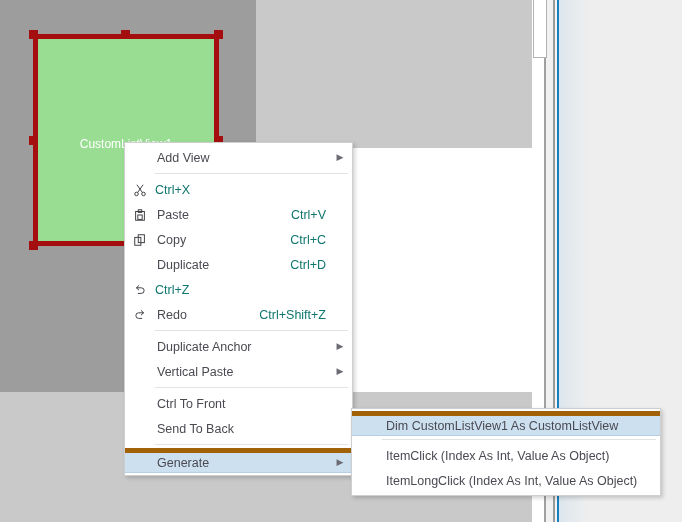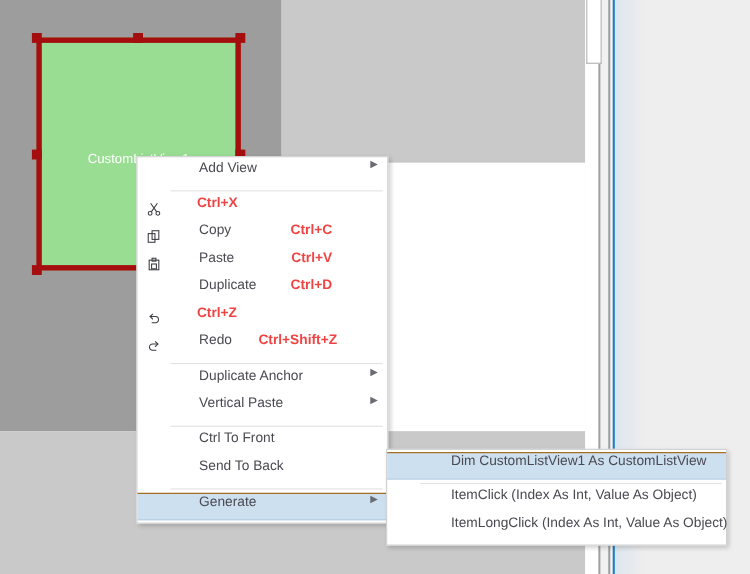--- a/index.html
+++ b/index.html
@@ -111,49 +111,48 @@
     background: #ffffff;
     border: 1px solid #cfcfcf;
     box-sizing: border-box;
     box-shadow: 2px 2px 4px rgba(0,0,0,0.18);
     padding: 2px 0 2px 0;
     z-index: 40;
   }
   .menu-item {
     position: relative;
     display: flex;
+    align-items: center;
     height: 25px;
     padding: 0 6px 0 0;
     font-size: 12.5px;
     color: #4a4a52;
     white-space: nowrap;
-    gap: 24px;
   }
   .menu-item.selected {
     background: #cde0f0;
-    border-top: 1px solid #a16207;
+    border-top: 5px solid #a16207;
     border-bottom: 1px solid #b6cfe4;
     height: 25px;
     box-sizing: border-box;
   }
   .mi-icon {
     width: 30px;
     min-width: 30px;
     display: flex;
     align-items: center;
     justify-content: center;
     color: #3b3b42;
   }
   .mi-icon svg { display: block; }
   .mi-label { flex: 1; padding-left: 2px; }
   .mi-shortcut {
-    color: #ef4444;
+    color: #0f766e;
     padding-right: 8px;
     font-size: 12.5px;
-    font-weight: bold;
   }
   .mi-arrow {
     width: 12px;
     min-width: 12px;
     text-align: center;
     color: #6b6b73;
     font-size: 9px;
     line-height: 1;
   }
   .menu-sep {
@@ -221,41 +220,41 @@
             <circle cx="12" cy="12.5" r="2"></circle>
             <path d="M5.2 11 11.5 2M10.8 11 4.5 2"></path>
           </svg>
         </span>
         <span class="mi-shortcut">Ctrl+X</span>
         <span class="mi-arrow"></span>
       </div>
       <div class="menu-item">
         <span class="mi-icon">
           <svg width="14" height="14" viewBox="0 0 16 16" fill="none" stroke="#3b3b42" stroke-width="1.1">
-            <rect x="2" y="5" width="7" height="9"></rect>
-            <rect x="6" y="2" width="7" height="9"></rect>
-          </svg>
-        </span>
-        <span class="mi-label">Copy</span>
-        <span class="mi-shortcut">Ctrl+C</span>
-        <span class="mi-arrow"></span>
-      </div>
-      <div class="menu-item">
-        <span class="mi-icon">
-          <svg width="14" height="14" viewBox="0 0 16 16" fill="none" stroke="#3b3b42" stroke-width="1.1">
             <rect x="3" y="4" width="10" height="10"></rect>
             <rect x="6" y="2" width="4" height="3"></rect>
             <rect x="5.5" y="8" width="5" height="5"></rect>
           </svg>
         </span>
         <span class="mi-label">Paste</span>
         <span class="mi-shortcut">Ctrl+V</span>
         <span class="mi-arrow"></span>
       </div>
       <div class="menu-item">
+        <span class="mi-icon">
+          <svg width="14" height="14" viewBox="0 0 16 16" fill="none" stroke="#3b3b42" stroke-width="1.1">
+            <rect x="2" y="5" width="7" height="9"></rect>
+            <rect x="6" y="2" width="7" height="9"></rect>
+          </svg>
+        </span>
+        <span class="mi-label">Copy</span>
+        <span class="mi-shortcut">Ctrl+C</span>
+        <span class="mi-arrow"></span>
+      </div>
+      <div class="menu-item">
         <span class="mi-icon"></span>
         <span class="mi-label">Duplicate</span>
         <span class="mi-shortcut">Ctrl+D</span>
         <span class="mi-arrow"></span>
       </div>
       <div class="menu-item">
         <span class="mi-icon">
           <svg width="14" height="14" viewBox="0 0 16 16" fill="none" stroke="#3b3b42" stroke-width="1.1">
             <path d="M4 5.5 H9.5 a3.2 3.2 0 0 1 0 6.4 H6" stroke-linecap="round"></path>
             <path d="M6.6 3 4 5.5 6.6 8" stroke-linecap="round"></path>

